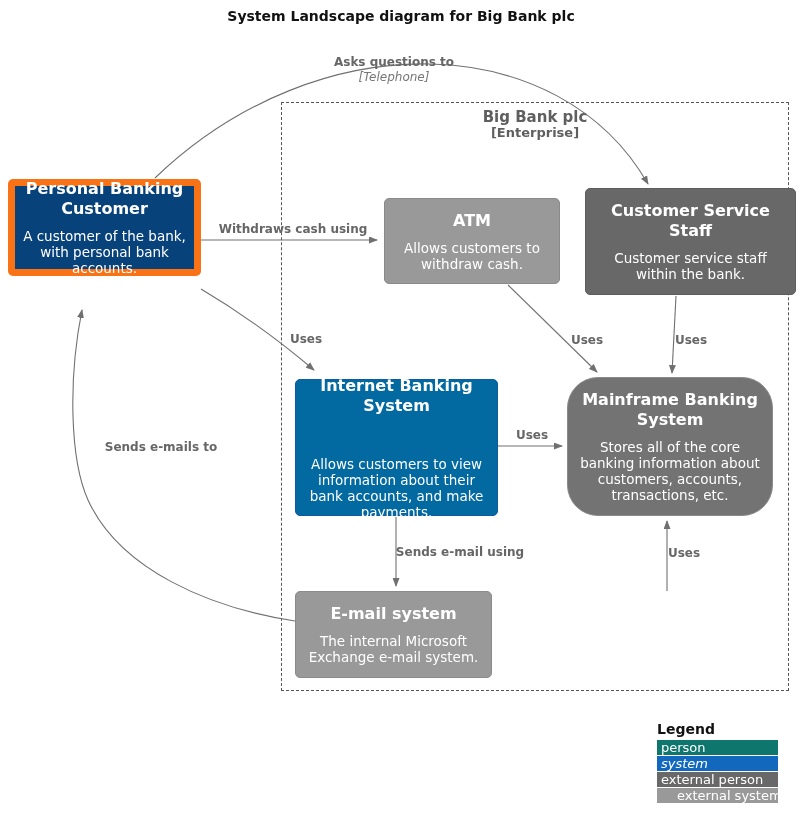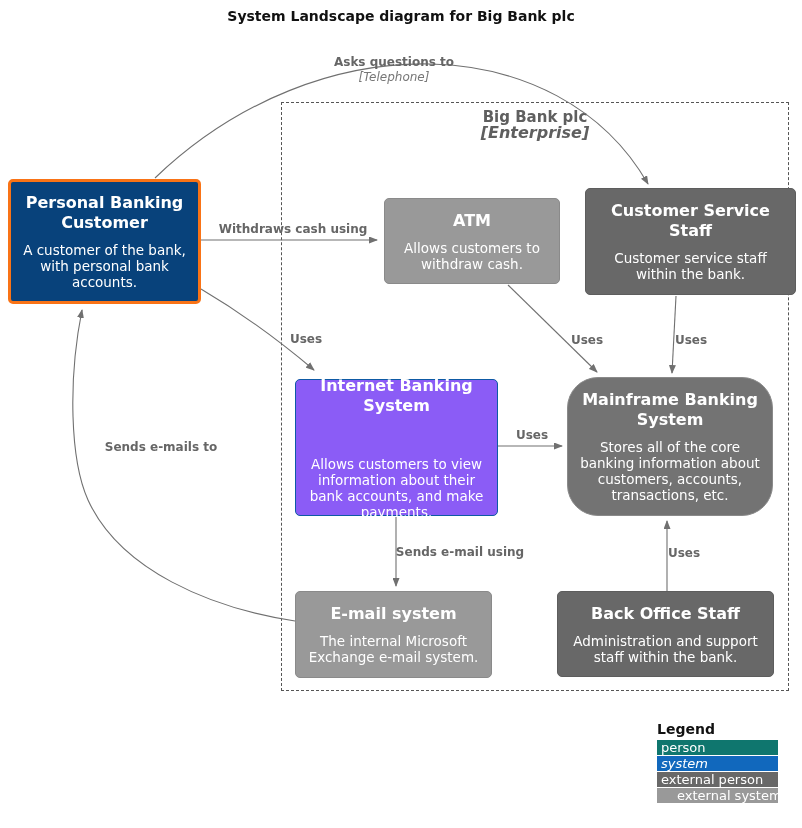--- a/index.html
+++ b/index.html
@@ -11,33 +11,33 @@
     position:absolute; left:0; top:8px; width:802px; text-align:center;
     font-size:14px; font-weight:bold; color:#111; z-index:5;
   }
   
   #boundary {
     position:absolute; left:281px; top:102px; width:508px; height:589px;
     border:1px dashed #555; z-index:1; box-sizing:border-box;
   }
   #boundary-label { position:absolute; left:0; right:0; top:6px; text-align:center; color:#5f5f5f; }
   #boundary-name { font-size:15px; font-weight:bold; line-height:17px; }
-  #boundary-type { font-size:16px; font-weight:bold; line-height:14px;font-style:italic; }
+  #boundary-type { font-size:13px; font-weight:bold; line-height:14px; }
   
   #arrows { position:absolute; left:0; top:0; z-index:2; }
   #arrows path.rel { fill:none; stroke:#707070; stroke-width:1.1; }
   
   .node {
     position:absolute; z-index:3; border-radius:5px; box-sizing:border-box;
     color:#ffffff; text-align:center; padding:6px 8px;
     display:flex; flex-direction:column; justify-content:center; gap:9px;
   }
   .node-title { font-weight:bold; font-size:16px; line-height:20px; }
   .node-desc  { font-size:13.5px; line-height:16px; }
-  #node-pbc   { left:8px;   top:179px; width:193px; height:125px; border:3px solid #f97316; }
+  #node-pbc   { left:8px;   top:179px; width:193px; height:97px; border:7px solid #f97316; }
   #node-atm   { left:384px; top:198px; width:176px; height:86px;  border:1px solid #8a8a8a; }
   #node-css   { left:585px; top:188px; width:211px; height:107px; border:1px solid #5d5d5d; }
   #node-ibs   { left:295px; top:379px; width:203px; height:137px; border:1px solid #0e5aa5; }
   #node-mf    { left:567px; top:377px; width:206px; height:139px; border:1px solid #8a8a8a; }
   #node-email { left:295px; top:591px; width:197px; height:87px;  border:1px solid #8a8a8a; }
   #node-bos   { left:557px; top:591px; width:217px; height:86px;  border:1px solid #5d5d5d; }
   
   .rel-label {
     position:absolute; z-index:4; transform:translateX(-50%);
     font-size:12px; font-weight:bold; color:#666; white-space:nowrap; text-align:center;
@@ -101,39 +101,35 @@
   <div class="node" id="node-atm" style="background-color: rgb(153, 153, 153);">
     <div class="node-title">ATM</div>
     <div class="node-desc">Allows customers to withdraw cash.</div>
   </div>
 
   <div class="node" id="node-css" style="background-color: rgb(104, 104, 104);">
     <div class="node-title">Customer Service Staff</div>
     <div class="node-desc">Customer service staff within the bank.</div>
   </div>
 
-  <div class="node" id="node-ibs" style="background-color: #8b5cf6; gap: 40px;">
+  <div class="node" id="node-ibs" style="background-color: #0369a1; gap: 40px;">
     <div class="node-title">Internet Banking System</div>
     <div class="node-desc">Allows customers to view information about their bank accounts, and make payments.</div>
   </div>
 
   <div class="node" id="node-mf" style="background-color: #737373; border-radius: 31px;">
     <div class="node-title">Mainframe Banking System</div>
     <div class="node-desc">Stores all of the core banking information about customers, accounts, transactions, etc.</div>
   </div>
 
   <div class="node" id="node-email" style="background-color: rgb(153, 153, 153);">
     <div class="node-title">E-mail system</div>
     <div class="node-desc">The internal Microsoft Exchange e-mail system.</div>
   </div>
 
-  <div class="node" id="node-bos" style="background-color: rgb(104, 104, 104);">
-    <div class="node-title">Back Office Staff</div>
-    <div class="node-desc">Administration and support staff within the bank.</div>
-  </div>
 
   <div class="rel-label" id="lbl-asks">
     <div>Asks questions to</div>
     <div class="rel-tech">[Telephone]</div>
   </div>
   <div class="rel-label" id="lbl-withdraws">Withdraws cash using</div>
   <div class="rel-label" id="lbl-uses-pbc-ibs">Uses</div>
   <div class="rel-label" id="lbl-uses-atm-mf">Uses</div>
   <div class="rel-label" id="lbl-uses-css-mf">Uses</div>
   <div class="rel-label" id="lbl-uses-ibs-mf">Uses</div>

